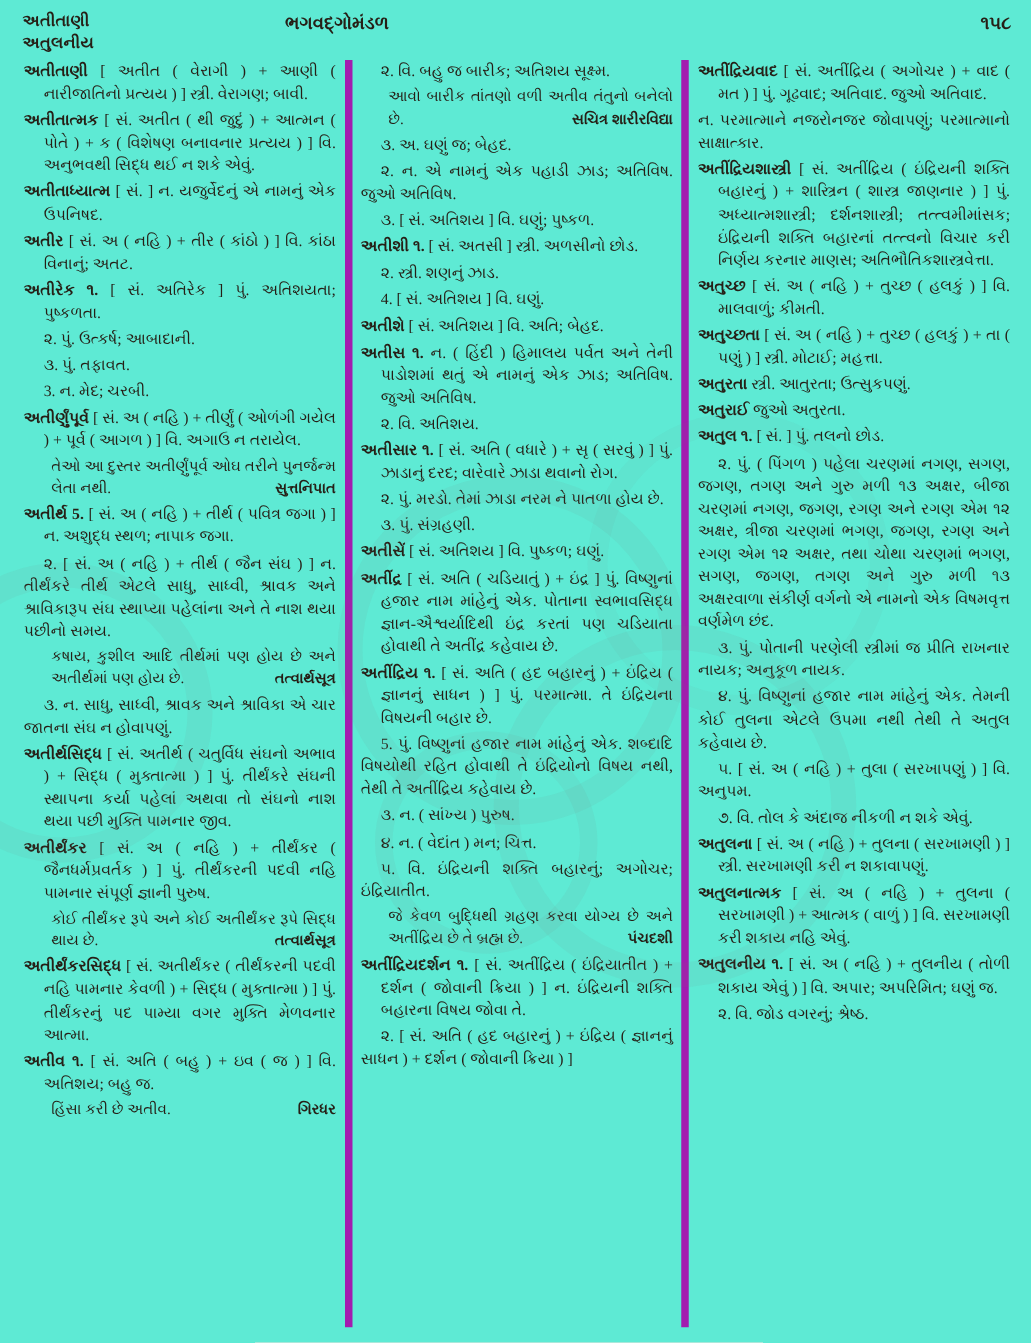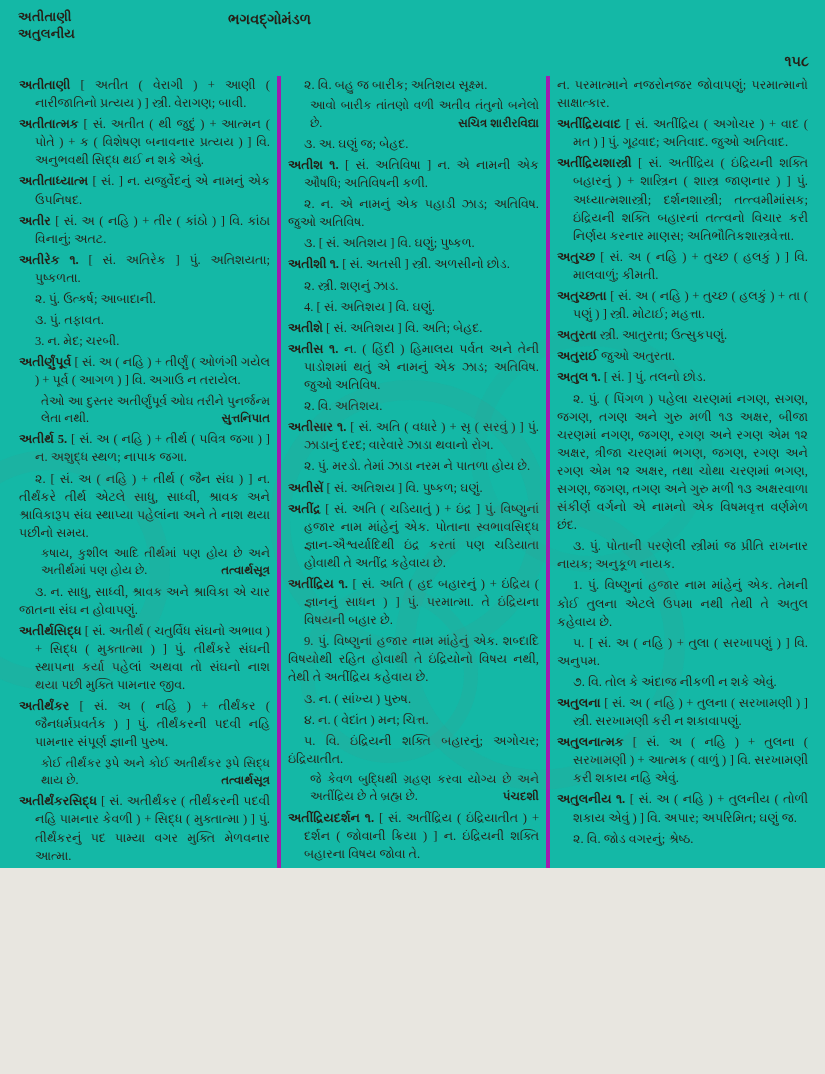--- a/index.html
+++ b/index.html
@@ -1,20 +1,20 @@
 <!DOCTYPE html>
 <html><head>
 <meta charset="utf-8">
 <style>
   html,body{margin:0;padding:0;background:#e8e6e0;}
   .page{
     position:relative;
-    width:825px;height:868px;
+    width:825px;height:1074px;
     margin:0 auto;
-    background:#14b8a6;
+    background:#5eead4;
     color:#261f16;
     font-family:"Liberation Serif","DejaVu Serif",serif;
     overflow:hidden;
     box-sizing:border-box;
   }
   
   .wm{position:absolute;border-radius:50%;border:20px solid rgba(125,120,110,0.07);pointer-events:none;}
   .wm1{width:200px;height:200px;left:-70px;top:450px;}
   .wm2{width:240px;height:240px;left:270px;top:380px;}
   .wm3{width:250px;height:250px;left:395px;top:500px;}
@@ -22,38 +22,38 @@
   .wm5{width:210px;height:210px;left:470px;top:330px;border-width:16px;border-color:rgba(125,120,110,0.05);}
 
   .hdr{
     display:flex;align-items:flex-start;
     padding:8px 16px 2px 18px;
     font-weight:bold;
   }
   .guide{width:210px;font-size:13px;line-height:17px;letter-spacing:.2px;}
   .guide div{white-space:nowrap;}
   .title{flex:1;text-align:left;font-size:14.5px;padding-top:3px;}
-  .pnum{width:210px;text-align:right;font-size:14.5px;padding-top:3px;margin-top:42px;}
+  .pnum{width:210px;text-align:right;font-size:14.5px;padding-top:3px;}
 
   .columns{
     display:flex;
     padding:4px 10px 0 12px;
     height:1014px;
     overflow:hidden;
   }
   .col{
     flex:1 1 0;
     min-width:0;
     padding:0 7px;
     font-size:12.6px;
     line-height:18.1px;
     text-align:justify;
     overflow:hidden;
   }
-  .col+.col{border-left:4px solid #a21caf;}
+  .col+.col{border-left:6px solid #a21caf;}
 
   .para{margin:0 0 3px 0;}
   .para.entry{padding-left:16px;text-indent:-16px;}
   .para.cont{text-indent:0;}
   .para.sense{text-indent:16px;}
   .para.quote{padding-left:22px;font-size:12.1px;line-height:17.4px;}
   .hw{font-weight:bold;}
   .src{float:right;font-weight:bold;font-size:11.8px;padding-left:8px;}
 </style>
 </head>
@@ -95,54 +95,54 @@
         <div class="para entry"><span class="hw">અતીર્થંકર </span>[ સં. અ ( નહિ ) + તીર્થંકર ( જૈનધર્મપ્રવર્તક ) ] પું. તીર્થંકરની પદવી નહિ પામનાર સંપૂર્ણ જ્ઞાની પુરુષ.</div>
         <div class="para quote">કોઈ તીર્થંકર રૂપે અને કોઈ અતીર્થંકર રૂપે સિદ્ધ થાય છે.<span class="src">તત્વાર્થસૂત્ર</span></div>
         <div class="para entry"><span class="hw">અતીર્થંકરસિદ્ધ </span>[ સં. અતીર્થંકર ( તીર્થંકરની પદવી નહિ પામનાર કેવળી ) + સિદ્ધ ( મુક્તાત્મા ) ] પું. તીર્થંકરનું પદ પામ્યા વગર મુક્તિ મેળવનાર આત્મા.</div>
         <div class="para entry"><span class="hw">અતીવ ૧. </span>[ સં. અતિ ( બહુ ) + ઇવ ( જ ) ] વિ. અતિશય; બહુ જ.</div>
         <div class="para quote">હિંસા કરી છે અતીવ.<span class="src">ગિરધર</span></div>
       </div>
       <div class="col">
         <div class="para sense">૨. વિ. બહુ જ બારીક; અતિશય સૂક્ષ્મ.</div>
         <div class="para quote">આવો બારીક તાંતણો વળી અતીવ તંતુનો બનેલો છે.<span class="src">સચિત્ર શારીરવિદ્યા</span></div>
         <div class="para sense">૩. અ. ઘણું જ; બેહદ.</div>
-        <div class="para entry"><span class="hw">અતીશ ૧. </span>[ સં. અતિવિષા ] ન. એ નામની એક ઔષધિ; અતિવિષની કળી.</div>
         <div class="para sense">૨. ન. એ નામનું એક પહાડી ઝાડ; અતિવિષ. જુઓ અતિવિષ.</div>
         <div class="para sense">૩. [ સં. અતિશય ] વિ. ઘણું; પુષ્કળ.</div>
         <div class="para entry"><span class="hw">અતીશી ૧. </span>[ સં. અતસી ] સ્ત્રી. અળસીનો છોડ.</div>
         <div class="para sense">૨. સ્ત્રી. શણનું ઝાડ.</div>
         <div class="para sense">4. [ સં. અતિશય ] વિ. ઘણું.</div>
         <div class="para entry"><span class="hw">અતીશે </span>[ સં. અતિશય ] વિ. અતિ; બેહદ.</div>
         <div class="para entry"><span class="hw">અતીસ ૧. </span>ન. ( હિંદી ) હિમાલય પર્વત અને તેની પાડોશમાં થતું એ નામનું એક ઝાડ; અતિવિષ. જુઓ અતિવિષ.</div>
         <div class="para sense">૨. વિ. અતિશય.</div>
         <div class="para entry"><span class="hw">અતીસાર ૧. </span>[ સં. અતિ ( વધારે ) + સૃ ( સરવું ) ] પું. ઝાડાનું દરદ; વારેવારે ઝાડા થવાનો રોગ.</div>
         <div class="para sense">૨. પું. મરડો. તેમાં ઝાડા નરમ ને પાતળા હોય છે.</div>
+        <div class="para sense">૩. પું. સંગ્રહણી.</div>
         <div class="para entry"><span class="hw">અતીસેં </span>[ સં. અતિશય ] વિ. પુષ્કળ; ઘણું.</div>
         <div class="para entry"><span class="hw">અતીંદ્ર </span>[ સં. અતિ ( ચડિયાતું ) + ઇંદ્ર ] પું. વિષ્ણુનાં હજાર નામ માંહેનું એક. પોતાના સ્વભાવસિદ્ધ જ્ઞાન-ઐશ્વર્યાદિથી ઇંદ્ર કરતાં પણ ચડિયાતા હોવાથી તે અતીંદ્ર કહેવાય છે.</div>
         <div class="para entry"><span class="hw">અતીંદ્રિય ૧. </span>[ સં. અતિ ( હદ બહારનું ) + ઇંદ્રિય ( જ્ઞાનનું સાધન ) ] પું. પરમાત્મા. તે ઇંદ્રિયના વિષયની બહાર છે.</div>
-        <div class="para sense">9. પું. વિષ્ણુનાં હજાર નામ માંહેનું એક. શબ્દાદિ વિષયોથી રહિત હોવાથી તે ઇંદ્રિયોનો વિષય નથી, તેથી તે અતીંદ્રિય કહેવાય છે.</div>
+        <div class="para sense">5. પું. વિષ્ણુનાં હજાર નામ માંહેનું એક. શબ્દાદિ વિષયોથી રહિત હોવાથી તે ઇંદ્રિયોનો વિષય નથી, તેથી તે અતીંદ્રિય કહેવાય છે.</div>
         <div class="para sense">૩. ન. ( સાંખ્ય ) પુરુષ.</div>
         <div class="para sense">૪. ન. ( વેદાંત ) મન; ચિત્ત.</div>
         <div class="para sense">૫. વિ. ઇંદ્રિયની શક્તિ બહારનું; અગોચર; ઇંદ્રિયાતીત.</div>
         <div class="para quote">જે કેવળ બુદ્ધિથી ગ્રહણ કરવા યોગ્ય છે અને અતીંદ્રિય છે તે બ્રહ્મ છે.<span class="src">પંચદશી</span></div>
         <div class="para entry"><span class="hw">અતીંદ્રિયદર્શન ૧. </span>[ સં. અતીંદ્રિય ( ઇંદ્રિયાતીત ) + દર્શન ( જોવાની ક્રિયા ) ] ન. ઇંદ્રિયની શક્તિ બહારના વિષય જોવા તે.</div>
         <div class="para sense">૨. [ સં. અતિ ( હદ બહારનું ) + ઇંદ્રિય ( જ્ઞાનનું સાધન ) + દર્શન ( જોવાની ક્રિયા ) ]</div>
       </div>
       <div class="col">
+        <div class="para entry"><span class="hw">અતીંદ્રિયવાદ </span>[ સં. અતીંદ્રિય ( અગોચર ) + વાદ ( મત ) ] પું. ગૂઢવાદ; અતિવાદ. જુઓ અતિવાદ.</div>
         <div class="para cont">ન. પરમાત્માને નજરોનજર જોવાપણું; પરમાત્માનો સાક્ષાત્કાર.</div>
-        <div class="para entry"><span class="hw">અતીંદ્રિયવાદ </span>[ સં. અતીંદ્રિય ( અગોચર ) + વાદ ( મત ) ] પું. ગૂઢવાદ; અતિવાદ. જુઓ અતિવાદ.</div>
         <div class="para entry"><span class="hw">અતીંદ્રિયશાસ્ત્રી </span>[ સં. અતીંદ્રિય ( ઇંદ્રિયની શક્તિ બહારનું ) + શાસ્ત્રિન ( શાસ્ત્ર જાણનાર ) ] પું. અધ્યાત્મશાસ્ત્રી; દર્શનશાસ્ત્રી; તત્ત્વમીમાંસક; ઇંદ્રિયની શક્તિ બહારનાં તત્ત્વનો વિચાર કરી નિર્ણય કરનાર માણસ; અતિભૌતિકશાસ્ત્રવેત્તા.</div>
         <div class="para entry"><span class="hw">અતુચ્છ </span>[ સં. અ ( નહિ ) + તુચ્છ ( હલકું ) ] વિ. માલવાળું; કીમતી.</div>
         <div class="para entry"><span class="hw">અતુચ્છતા </span>[ સં. અ ( નહિ ) + તુચ્છ ( હલકું ) + તા ( પણું ) ] સ્ત્રી. મોટાઈ; મહત્તા.</div>
         <div class="para entry"><span class="hw">અતુરતા </span>સ્ત્રી. આતુરતા; ઉત્સુકપણું.</div>
         <div class="para entry"><span class="hw">અતુરાઈ </span>જુઓ અતુરતા.</div>
         <div class="para entry"><span class="hw">અતુલ ૧. </span>[ સં. ] પું. તલનો છોડ.</div>
         <div class="para sense">૨. પું. ( પિંગળ ) પહેલા ચરણમાં નગણ, સગણ, જગણ, તગણ અને ગુરુ મળી ૧૩ અક્ષર, બીજા ચરણમાં નગણ, જગણ, રગણ અને રગણ એમ ૧૨ અક્ષર, ત્રીજા ચરણમાં ભગણ, જગણ, રગણ અને રગણ એમ ૧૨ અક્ષર, તથા ચોથા ચરણમાં ભગણ, સગણ, જગણ, તગણ અને ગુરુ મળી ૧૩ અક્ષરવાળા સંકીર્ણ વર્ગનો એ નામનો એક વિષમવૃત્ત વર્ણમેળ છંદ.</div>
         <div class="para sense">૩. પું. પોતાની પરણેલી સ્ત્રીમાં જ પ્રીતિ રાખનાર નાયક; અનુકૂળ નાયક.</div>
-        <div class="para sense">1. પું. વિષ્ણુનાં હજાર નામ માંહેનું એક. તેમની કોઈ તુલના એટલે ઉપમા નથી તેથી તે અતુલ કહેવાય છે.</div>
+        <div class="para sense">૪. પું. વિષ્ણુનાં હજાર નામ માંહેનું એક. તેમની કોઈ તુલના એટલે ઉપમા નથી તેથી તે અતુલ કહેવાય છે.</div>
         <div class="para sense">૫. [ સં. અ ( નહિ ) + તુલા ( સરખાપણું ) ] વિ. અનુપમ.</div>
         <div class="para sense">૭. વિ. તોલ કે અંદાજ નીકળી ન શકે એવું.</div>
         <div class="para entry"><span class="hw">અતુલના </span>[ સં. અ ( નહિ ) + તુલના ( સરખામણી ) ] સ્ત્રી. સરખામણી કરી ન શકાવાપણું.</div>
         <div class="para entry"><span class="hw">અતુલનાત્મક </span>[ સં. અ ( નહિ ) + તુલના ( સરખામણી ) + આત્મક ( વાળું ) ] વિ. સરખામણી કરી શકાય નહિ એવું.</div>
         <div class="para entry"><span class="hw">અતુલનીય ૧. </span>[ સં. અ ( નહિ ) + તુલનીય ( તોળી શકાય એવું ) ] વિ. અપાર; અપરિમિત; ઘણું જ.</div>
         <div class="para sense">૨. વિ. જોડ વગરનું; શ્રેષ્ઠ.</div>
       </div>
     </div>
 </div>
 

